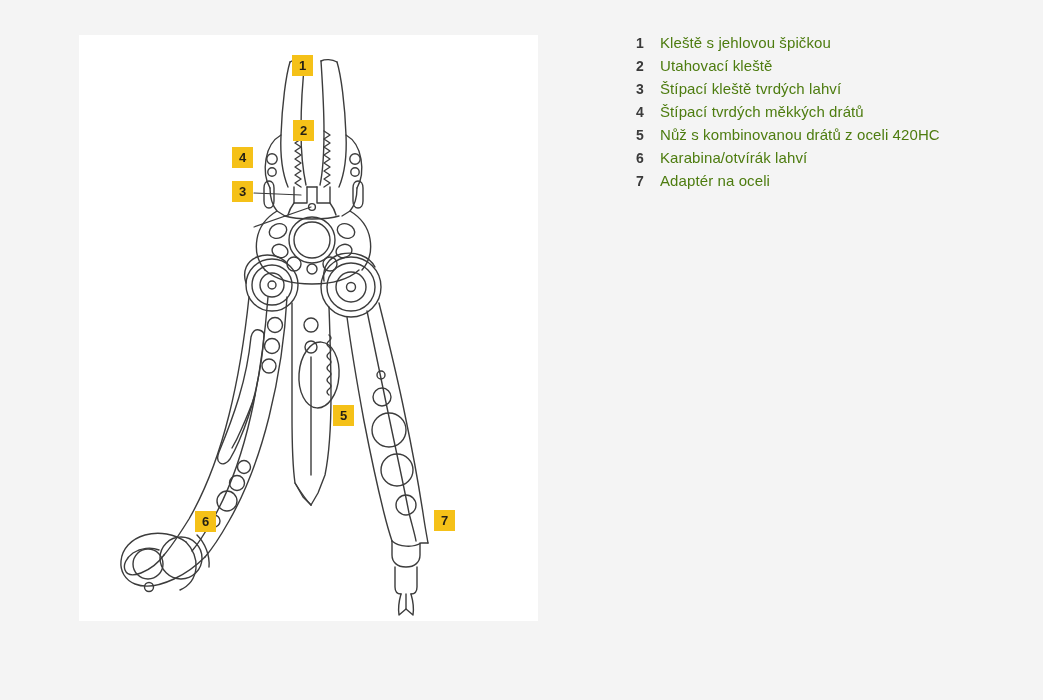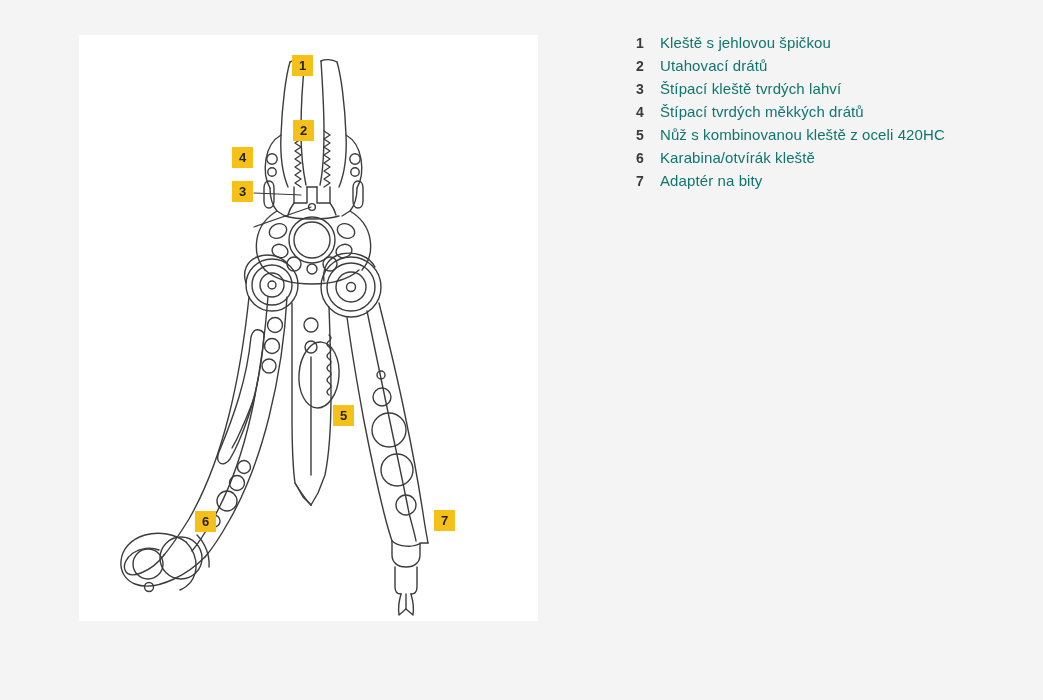--- a/index.html
+++ b/index.html
@@ -66,21 +66,21 @@
   .legend-num {
     width: 24px;
     flex: 0 0 24px;
     font-size: 14px;
     font-weight: bold;
     color: #3a3a3a;
     text-align: left;
   }
   .legend-label {
     font-size: 15px;
-    color: #0f766e;
+    color: #4d7c0f;
     white-space: nowrap;
     letter-spacing: 0.1px;
   }
 </style>
 </head>
 <body>
 
 <div id="diagram-panel">
 
   <svg id="diagram-svg" viewBox="0 0 459 586">
@@ -244,35 +244,35 @@
   <div class="callout-badge" style="left:355px; top:475px;">7</div>
 </div>
 
 <div id="legend">
   <div class="legend-row">
     <span class="legend-num">1</span>
     <span class="legend-label">Kleště s jehlovou špičkou</span>
   </div>
   <div class="legend-row">
     <span class="legend-num">2</span>
-    <span class="legend-label">Utahovací drátů</span>
+    <span class="legend-label">Utahovací kleště</span>
   </div>
   <div class="legend-row">
     <span class="legend-num">3</span>
     <span class="legend-label">Štípací kleště tvrdých lahví</span>
   </div>
   <div class="legend-row">
     <span class="legend-num">4</span>
     <span class="legend-label">Štípací tvrdých měkkých drátů</span>
   </div>
   <div class="legend-row">
     <span class="legend-num">5</span>
-    <span class="legend-label">Nůž s kombinovanou kleště z oceli 420HC</span>
+    <span class="legend-label">Nůž s kombinovanou drátů z oceli 420HC</span>
   </div>
   <div class="legend-row">
     <span class="legend-num">6</span>
-    <span class="legend-label">Karabina/otvírák kleště</span>
+    <span class="legend-label">Karabina/otvírák lahví</span>
   </div>
   <div class="legend-row">
     <span class="legend-num">7</span>
-    <span class="legend-label">Adaptér na bity</span>
+    <span class="legend-label">Adaptér na oceli</span>
   </div>
 </div>
 
 </body></html>

